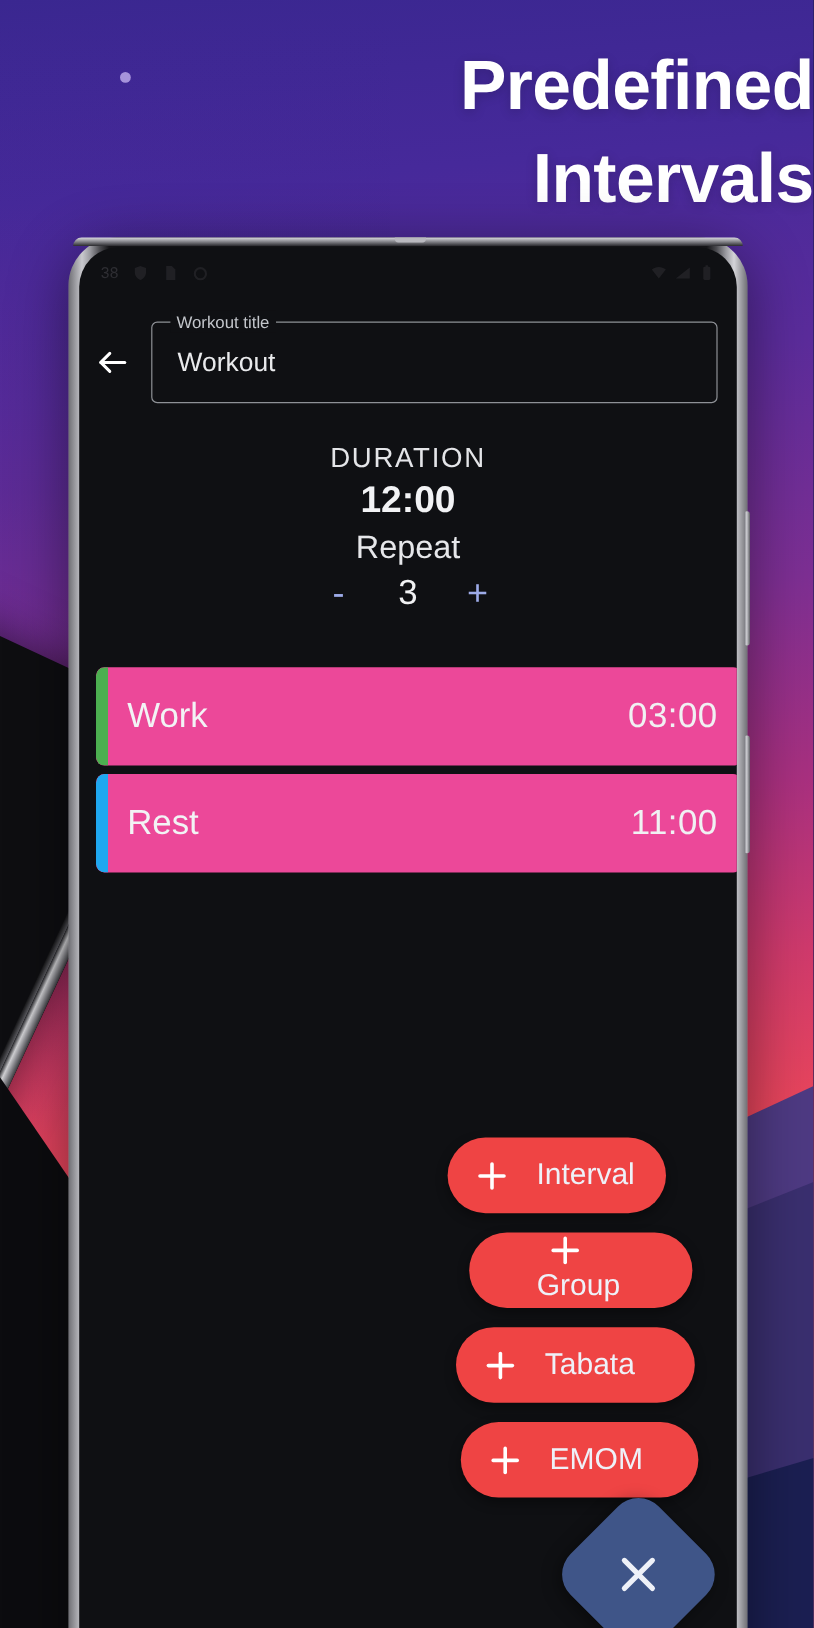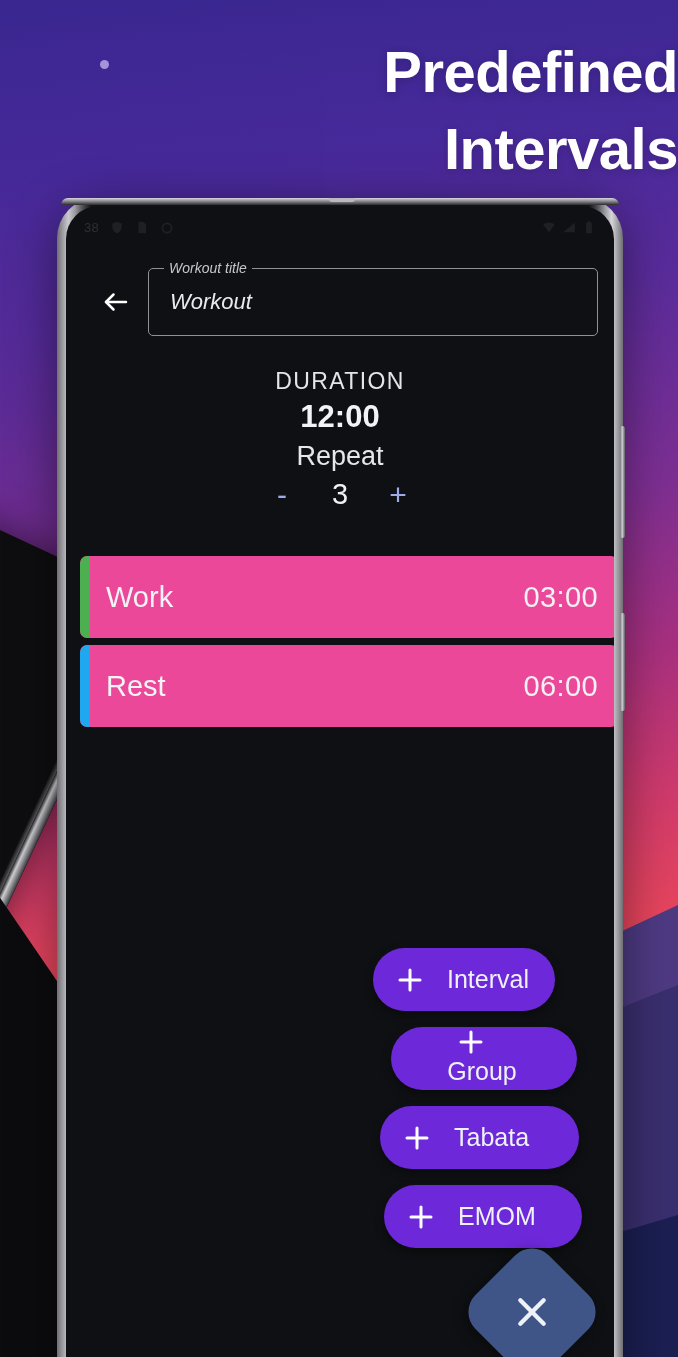--- a/index.html
+++ b/index.html
@@ -138,22 +138,21 @@
   }
   .sb-left{ display:flex; align-items:flex-start; gap:11px; }
   .sb-time{ font-size:13px; letter-spacing:.2px; color:#2e2e33; }
   .sb-ico{ width:14px; height:15px; display:block; opacity:.85; }
   .sb-right{ margin-left:auto; display:flex; align-items:center; gap:6px; }
 
   
   .title-row{
     position:absolute; left:0; right:0; top:62px;
     display:flex; align-items:center;
-    padding:0 12px 0 28px;
-    font-style:italic;
+    padding:0 12px 0 6px;
   }
   .back-btn{
     width:44px; height:44px; flex:0 0 44px;
     display:flex; align-items:center; justify-content:center;
     cursor:pointer;
   }
   .tf-wrap{
     position:relative;
     flex:1 1 auto;
     height:68px;
@@ -216,21 +215,21 @@
   }
   .row-name{ color:#f2f3f5; font-size:29px; }
   .row-time{ margin-left:auto; color:#f0f1f3; font-size:29px; letter-spacing:.4px; }
 
   
   .fab-stack{ position:absolute; left:0; right:0; top:742px; }
   .fab{
     position:absolute;
     height:63px;
     border-radius:32px;
-    background:#6d28d9;
+    background:#ef4444;
     display:flex; align-items:center;
     padding:0 26px 0 22px;
     cursor:pointer;
     box-shadow:0 4px 10px rgba(0,0,0,.38);
   }
   .fab .plus{ width:30px; height:30px; flex:0 0 30px; margin-right:22px; }
   .fab .flabel{ color:#eef1f8; font-size:25px; white-space:nowrap; }
   .fab.f1{ left:307px; top:0;   width:182px; }
   .fab.f2{ left:325px; top:79px; width:186px;flex-direction:column; }
   .fab.f3{ left:314px; top:158px; width:199px; }
@@ -341,21 +340,21 @@
 
     <div class="rows">
       <div class="row">
         <span class="accent" style="background:#4caf50"></span>
         <span class="row-name">Work</span>
         <span class="row-time">03:00</span>
       </div>
       <div class="row">
         <span class="accent" style="background:#1fa8f0"></span>
         <span class="row-name">Rest</span>
-        <span class="row-time">06:00</span>
+        <span class="row-time">11:00</span>
       </div>
     </div>
 
     <div class="fab-stack">
 
       <div class="fab f1">
         <svg class="plus" viewBox="0 0 24 24" fill="none" stroke="#ffffff" stroke-width="2.4" stroke-linecap="round">
             <line x1="12" y1="4" x2="12" y2="20"></line>
             <line x1="4" y1="12" x2="20" y2="12"></line>
           </svg>

